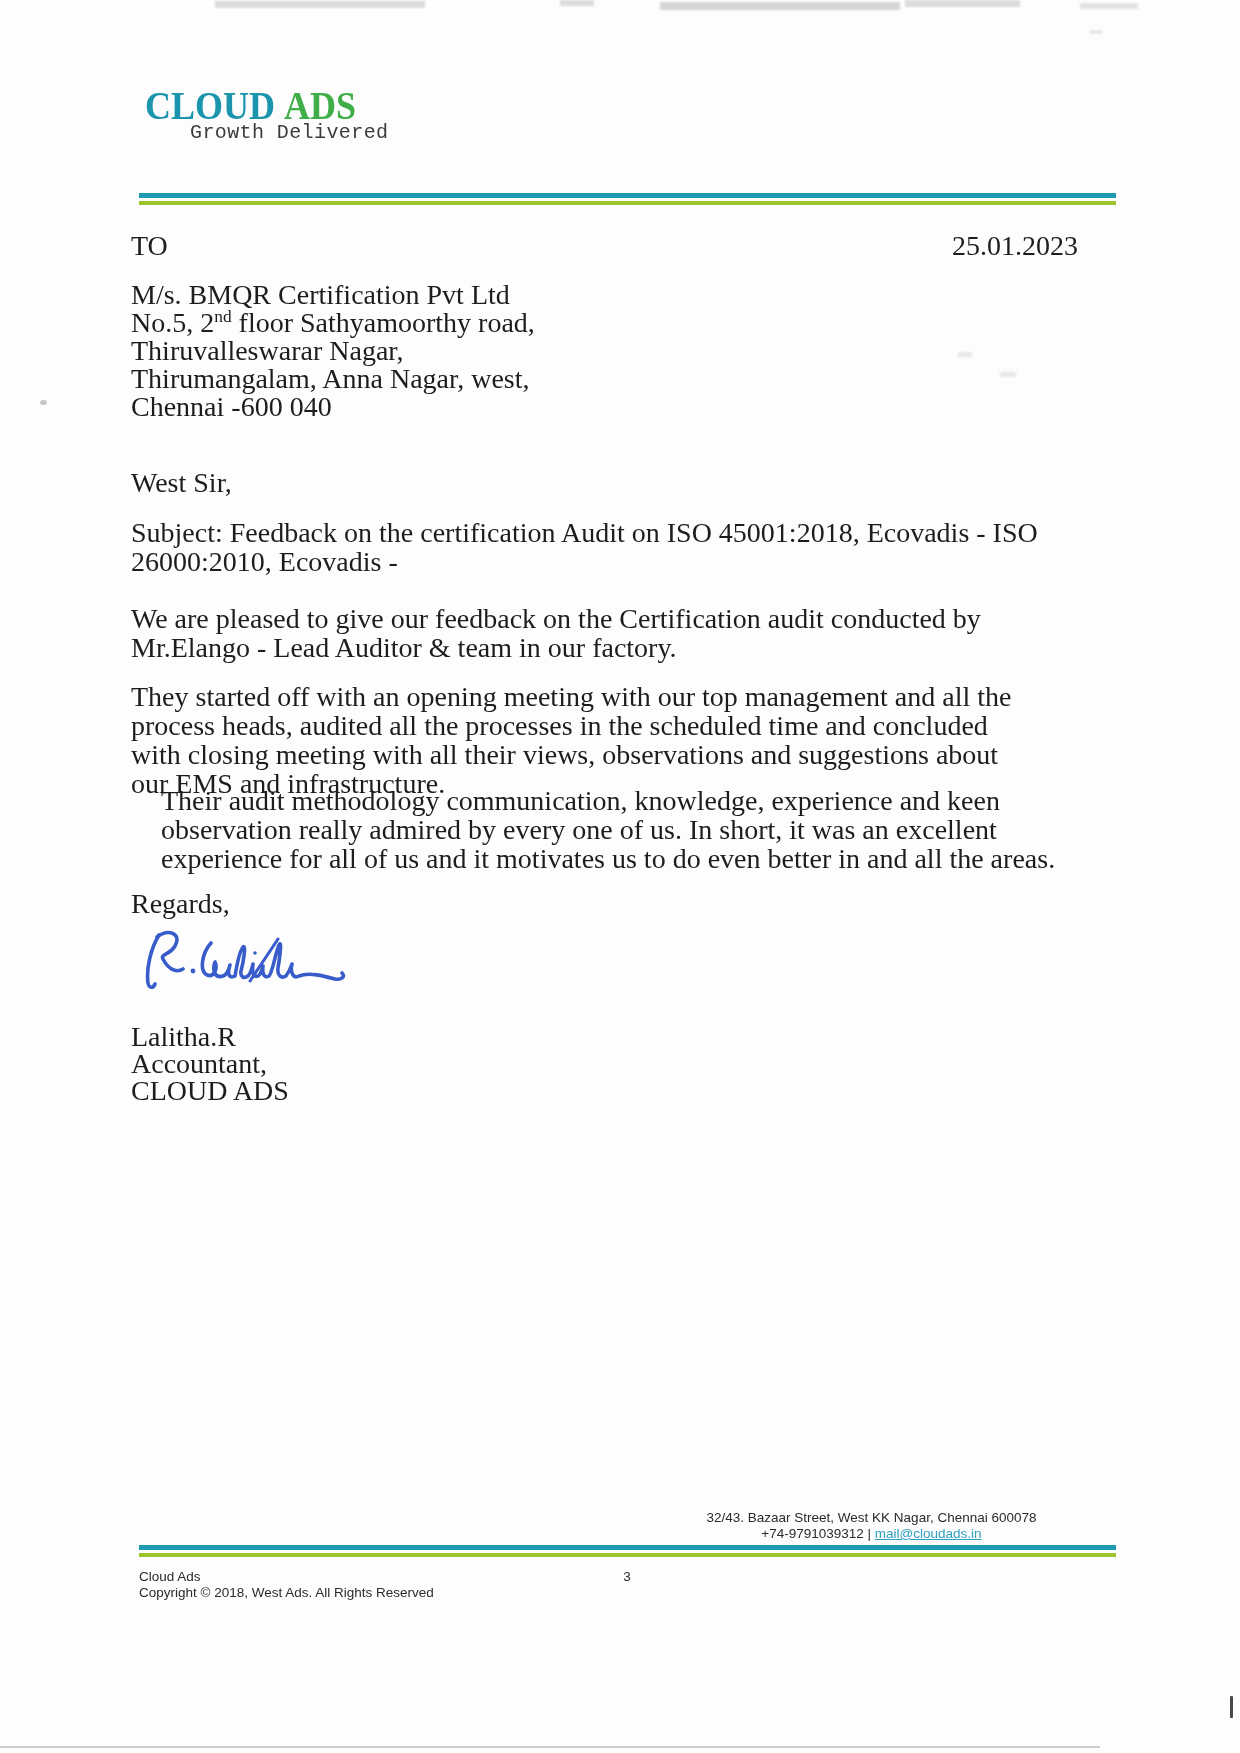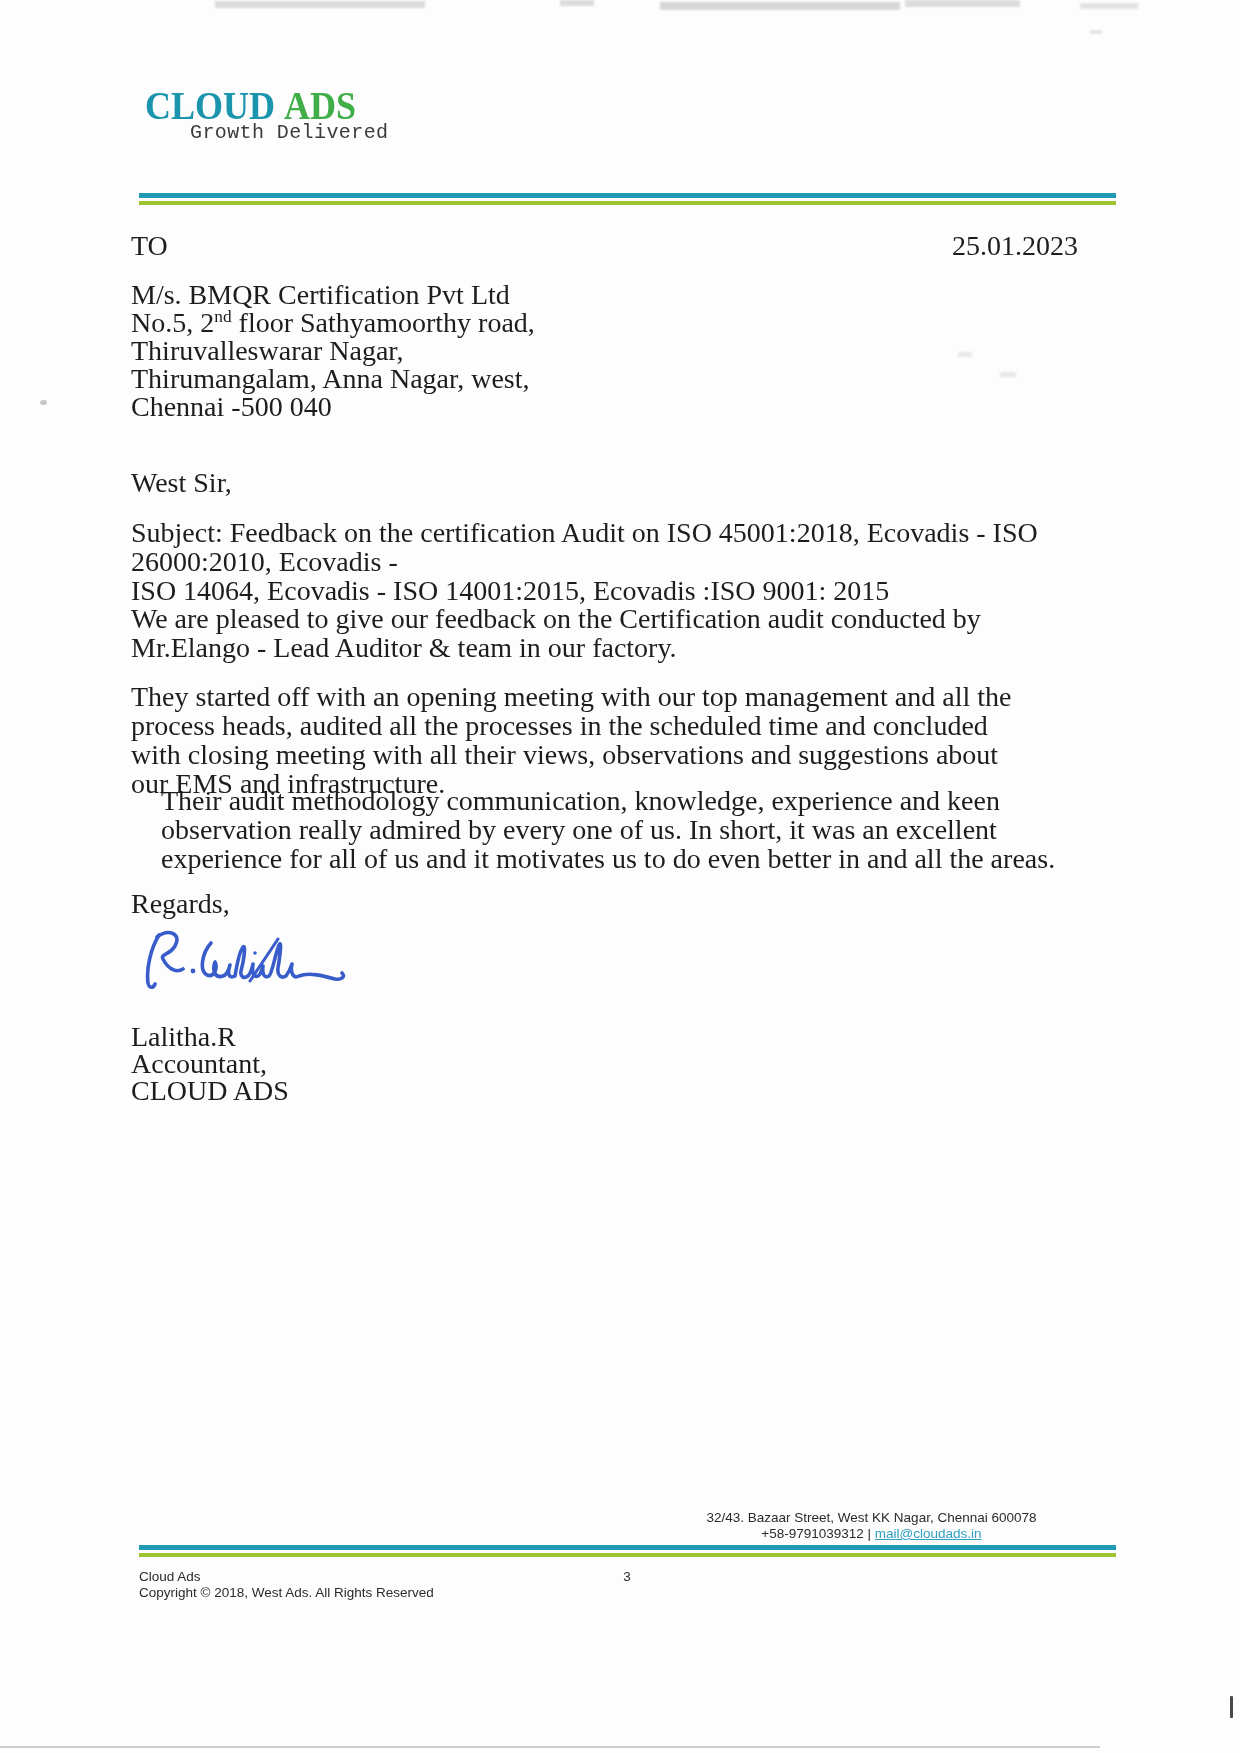--- a/index.html
+++ b/index.html
@@ -99,28 +99,27 @@
 </div>
 
 <div class="abs serif to-label">TO</div>
 <div class="abs serif date">25.01.2023</div>
 
 <div class="abs serif address">
   <div>M/s. BMQR Certification Pvt Ltd</div>
   <div><span>No.5, 2</span><sup>nd</sup><span> floor Sathyamoorthy road,</span></div>
   <div>Thiruvalleswarar Nagar,</div>
   <div>Thirumangalam, Anna Nagar, west,</div>
-  <div>Chennai -500 040</div>
+  <div>Chennai -600 040</div>
 </div>
 
 <div class="abs serif salutation">West Sir,</div>
 
 <div class="abs serif subject">
   <div>Subject: Feedback on the certification Audit on ISO 45001:2018, Ecovadis - ISO 26000:2010, Ecovadis -</div>
-  <div>ISO 14064, Ecovadis - ISO 14001:2015, Ecovadis :ISO 9001: 2015</div>
 </div>
 
 <div class="abs serif para p1">We are pleased to give our feedback on the Certification audit conducted by Mr.Elango - Lead Auditor &amp; team in our factory.</div>
 <div class="abs serif para p2">They started off with an opening meeting with our top management and all the process heads, audited all the processes in the scheduled time and concluded with closing meeting with all their views, observations and suggestions about our EMS and infrastructure.</div>
 <div class="abs serif para p3">Their audit methodology communication, knowledge, experience and keen observation really admired by every one of us. In short, it was an excellent experience for all of us and it motivates us to do even better in and all the areas.</div>
 
 <div class="abs serif regards">Regards,</div>
 
 <svg class="abs signature" viewBox="0 0 218 70" role="img" aria-label="R. Lalitha">
   <g fill="none" stroke="#2b50c8" stroke-width="3.6" stroke-linecap="round" stroke-linejoin="round" opacity="0.93">
@@ -147,14 +146,14 @@
 
 <div class="abs footer-text footer-left">
   <div>Cloud Ads</div>
   <div>Copyright © 2018, West Ads. All Rights Reserved</div>
 </div>
 
 <div class="abs footer-text footer-page">3</div>
 
 <div class="abs footer-text footer-right">
   <div>32/43. Bazaar Street, West KK Nagar, Chennai 600078</div>
-  <div><span>+58-9791039312</span><span> | </span><a href="#">mail@cloudads.in</a></div>
+  <div><span>+74-9791039312</span><span> | </span><a href="#">mail@cloudads.in</a></div>
 </div>
 
 </body></html>

